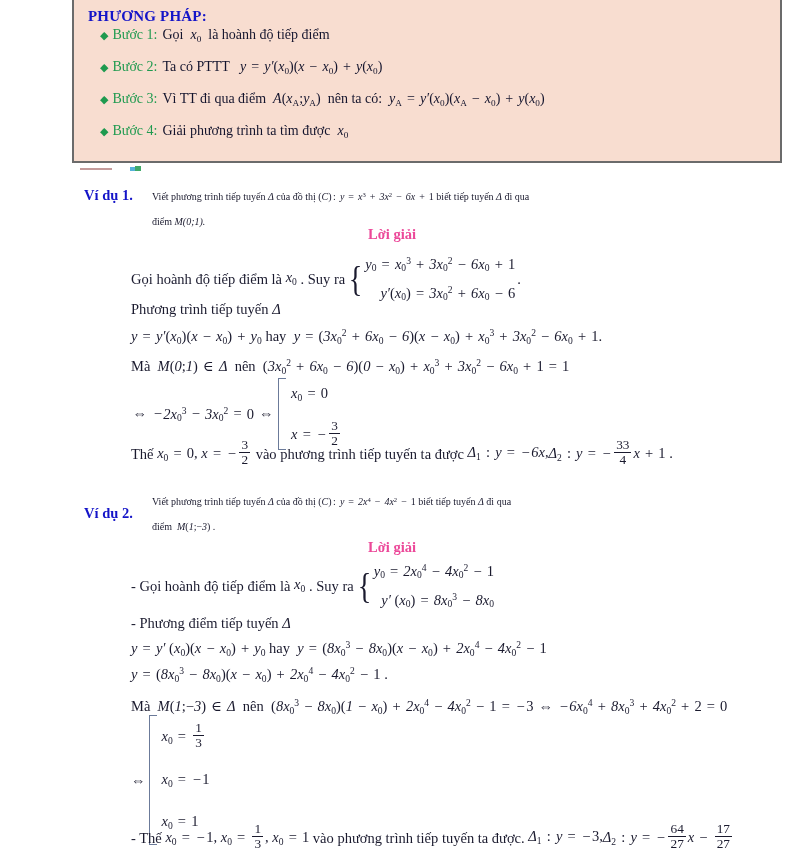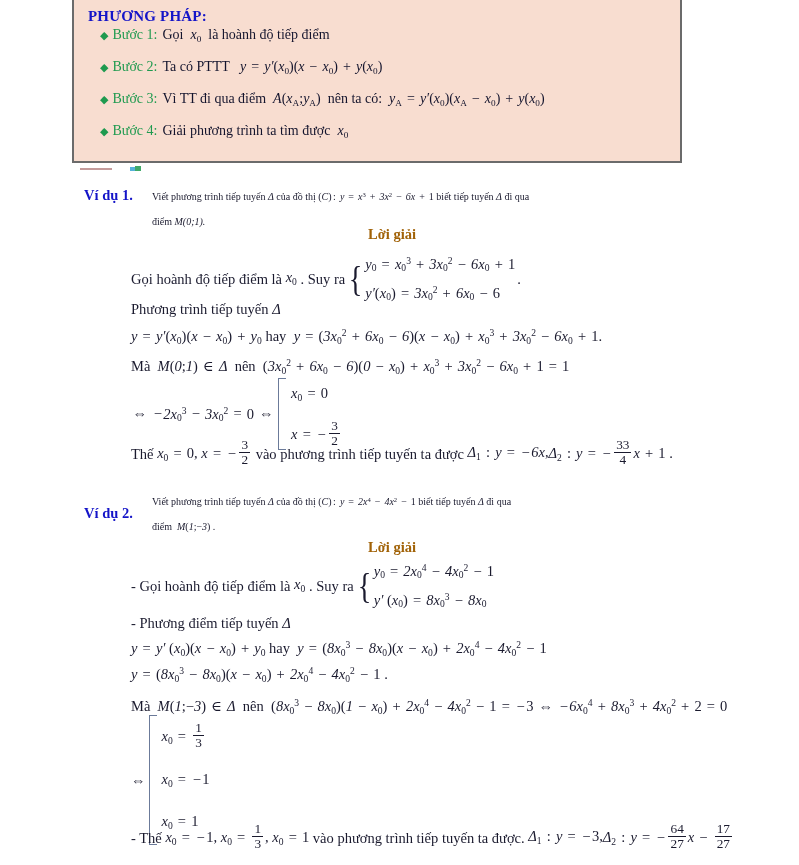--- a/index.html
+++ b/index.html
@@ -14,21 +14,21 @@
     font-family: "Liberation Serif", "DejaVu Serif", serif;
     color: #1a1a2e;
     overflow: hidden;
   }
 
   
   .method-box {
     position: absolute;
     left: 72px;
     top: 0px;
-    width: 610px;
+    width: 710px;
     height: 163px;
     background: #f8ddd0;
     border-left: 2px solid #6b6b6b;
     border-right: 2px solid #6b6b6b;
     border-bottom: 2px solid #6b6b6b;
     box-sizing: border-box;
     padding: 5px 10px 0 12px;
   }
   .method-title {
     color: #1414c8;
@@ -94,21 +94,21 @@
     width: 68px;
     flex: none;
     margin-left: 84px;
   }
   .ex-body {
     font-size: 10px;
     line-height: 25px;
     max-width: 640px;
   }
   .loigiai {
-    color: #a16207;
+    color: #ec4899;
     font-weight: bold;
     font-size: 14.5px;
     text-align: center;
     width: 660px;
     margin-left: 62px;
   }
   .sol-line {
     margin-left: 131px;
     font-size: 14.5px;
     line-height: 26px;
@@ -145,21 +145,21 @@
   .sys .brace {
     font-size: 2.45em;
     font-weight: 300;
     line-height: .92;
     font-family: "Liberation Serif", serif;
     transform: scaleX(.8);
     display: inline-block;
     margin-right: 1px;
   }
   .sys .rows { display: inline-block; line-height: 22px; }
-  .sys .rows > div { white-space: nowrap; }
+  .sys .rows > div { white-space: nowrap; text-align: right; }
 
   
   .cases {
     display: inline-flex;
     align-items: center;
     vertical-align: middle;
     margin: 0 3px;
   }
   .cases .sqb {
     display: inline-block;

